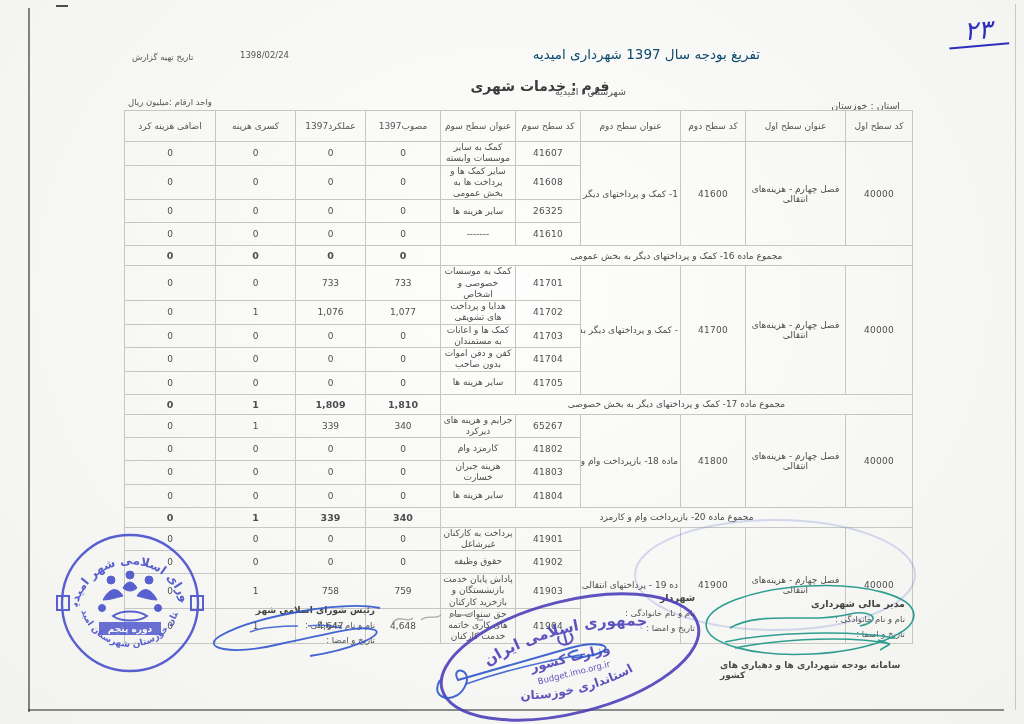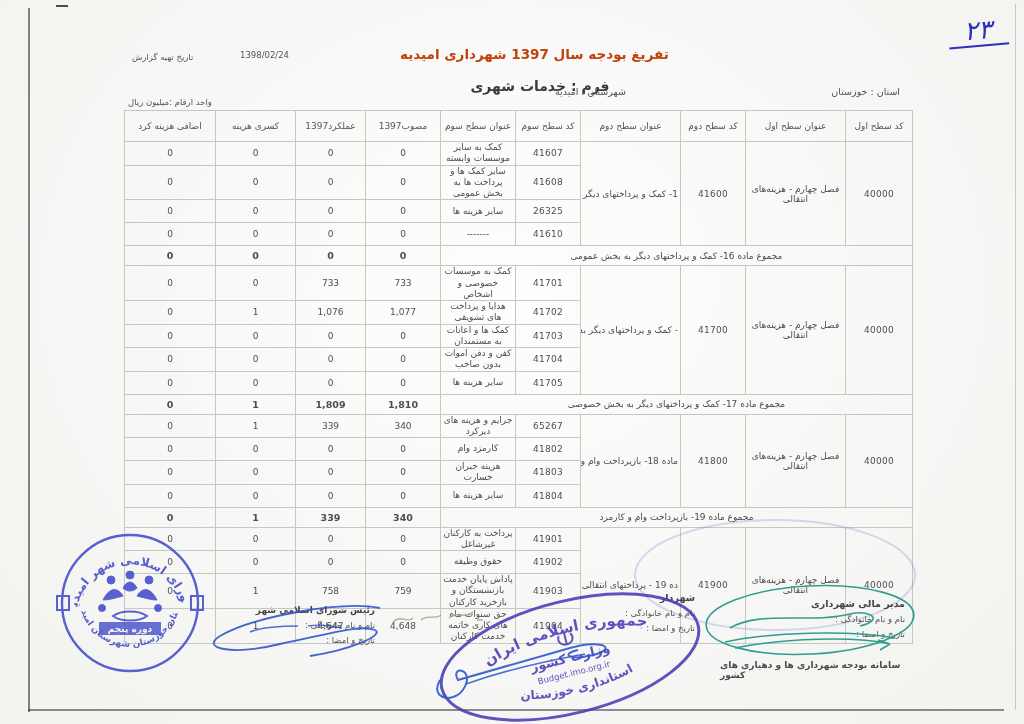--- a/index.html
+++ b/index.html
@@ -18,21 +18,21 @@
   .edge-top-mark{position:absolute;left:56px;top:5px;width:12px;height:2px;background:#222;opacity:.8;}
 
   .abs{position:absolute;}
   .hdr-small{font-size:8.5px;color:#555;text-align:right;}
   .page-num{
     left:948px;top:16px;width:60px;text-align:center;
     font-size:26px;color:#2d2dbe;font-style:italic;
     border-bottom:2px solid #2d2dbe;transform:rotate(-5deg);
     padding-bottom:0px;line-height:1.1;
   }
-  .doc-title{left:400px;top:46px;width:360px;text-align:left;font-size:13.5px;font-weight:700;color:#c2410c;}
+  .doc-title{left:400px;top:46px;width:360px;text-align:right;font-size:13.5px;font-weight:400;color:#0c4a6e;}
   .form-line{left:430px;top:78px;width:220px;text-align:center;font-size:14px;font-weight:700;color:#3c3c3c;}
   .meta{font-size:9.5px;color:#4e4e4e;}
 
   
   .budget-table-wrap{left:125px;top:110px;width:788px;}
   table.budget{border-collapse:collapse;width:788px;table-layout:fixed;direction:rtl;}
   table.budget th, table.budget td{
     border:1px solid #c6c6c2;
     font-size:9px;color:#4e4e4e;
     text-align:center;vertical-align:middle;
@@ -64,21 +64,21 @@
 <div class="edge-bottom"></div>
 <div class="edge-right"></div>
 <div class="edge-top-mark"></div>
 
 <div class="abs page-num">۲۳</div>
 
 <div class="abs hdr-small" style="left:132px;top:52px;">تاریخ تهیه گزارش</div>
 <div class="abs hdr-small" style="left:228px;top:50px;direction:ltr;margin-left:12px;">1398/02/24</div>
 <div class="abs doc-title">تفریغ بودجه سال  1397 شهرداری  امیدیه</div>
 <div class="abs form-line">فرم : خدمات شهری</div>
-<div class="abs meta" style="left:780px;top:86px;width:120px;text-align:right;">استان :  خوزستان</div>
+<div class="abs meta" style="left:780px;top:100px;width:120px;text-align:right;">استان :  خوزستان</div>
 <div class="abs meta" style="left:555px;top:86px;width:110px;text-align:left;">شهرستان :  امیدیه</div>
 <div class="abs hdr-small" style="left:128px;top:97px;">واحد ارقام :میلیون ریال</div>
 
 <div class="abs budget-table-wrap">
   <table class="budget" id="budget-table">
     <colgroup>
       <col style="width:67px">
         <col style="width:100px">
         <col style="width:65px">
         <col style="width:100px">
@@ -228,21 +228,21 @@
         </tr>
         <tr class="detail">
           <td class="code">41804</td>
           <td class="title3">سایر هزینه ها</td>
           <td class="num">0</td>
           <td class="num">0</td>
           <td class="num">0</td>
           <td class="num">0</td>
         </tr>
         <tr class="summary">
-          <td class="sum-label" colspan="6">مجموع ماده 19- بازپرداخت وام و کارمزد</td>
+          <td class="sum-label" colspan="6">مجموع ماده 20- بازپرداخت وام و کارمزد</td>
           <td class="num">340</td>
           <td class="num">339</td>
           <td class="num">1</td>
           <td class="num">0</td>
         </tr>
         <tr class="detail">
           <td class="code" rowspan="4">40000</td>
           <td class="lvl1-title" rowspan="4">فصل چهارم - هزینه‌های انتقالی</td>
           <td class="code" rowspan="4">41900</td>
           <td class="lvl2-title" rowspan="4">ده 19 - پرداختهای انتقالی به کارک</td>

